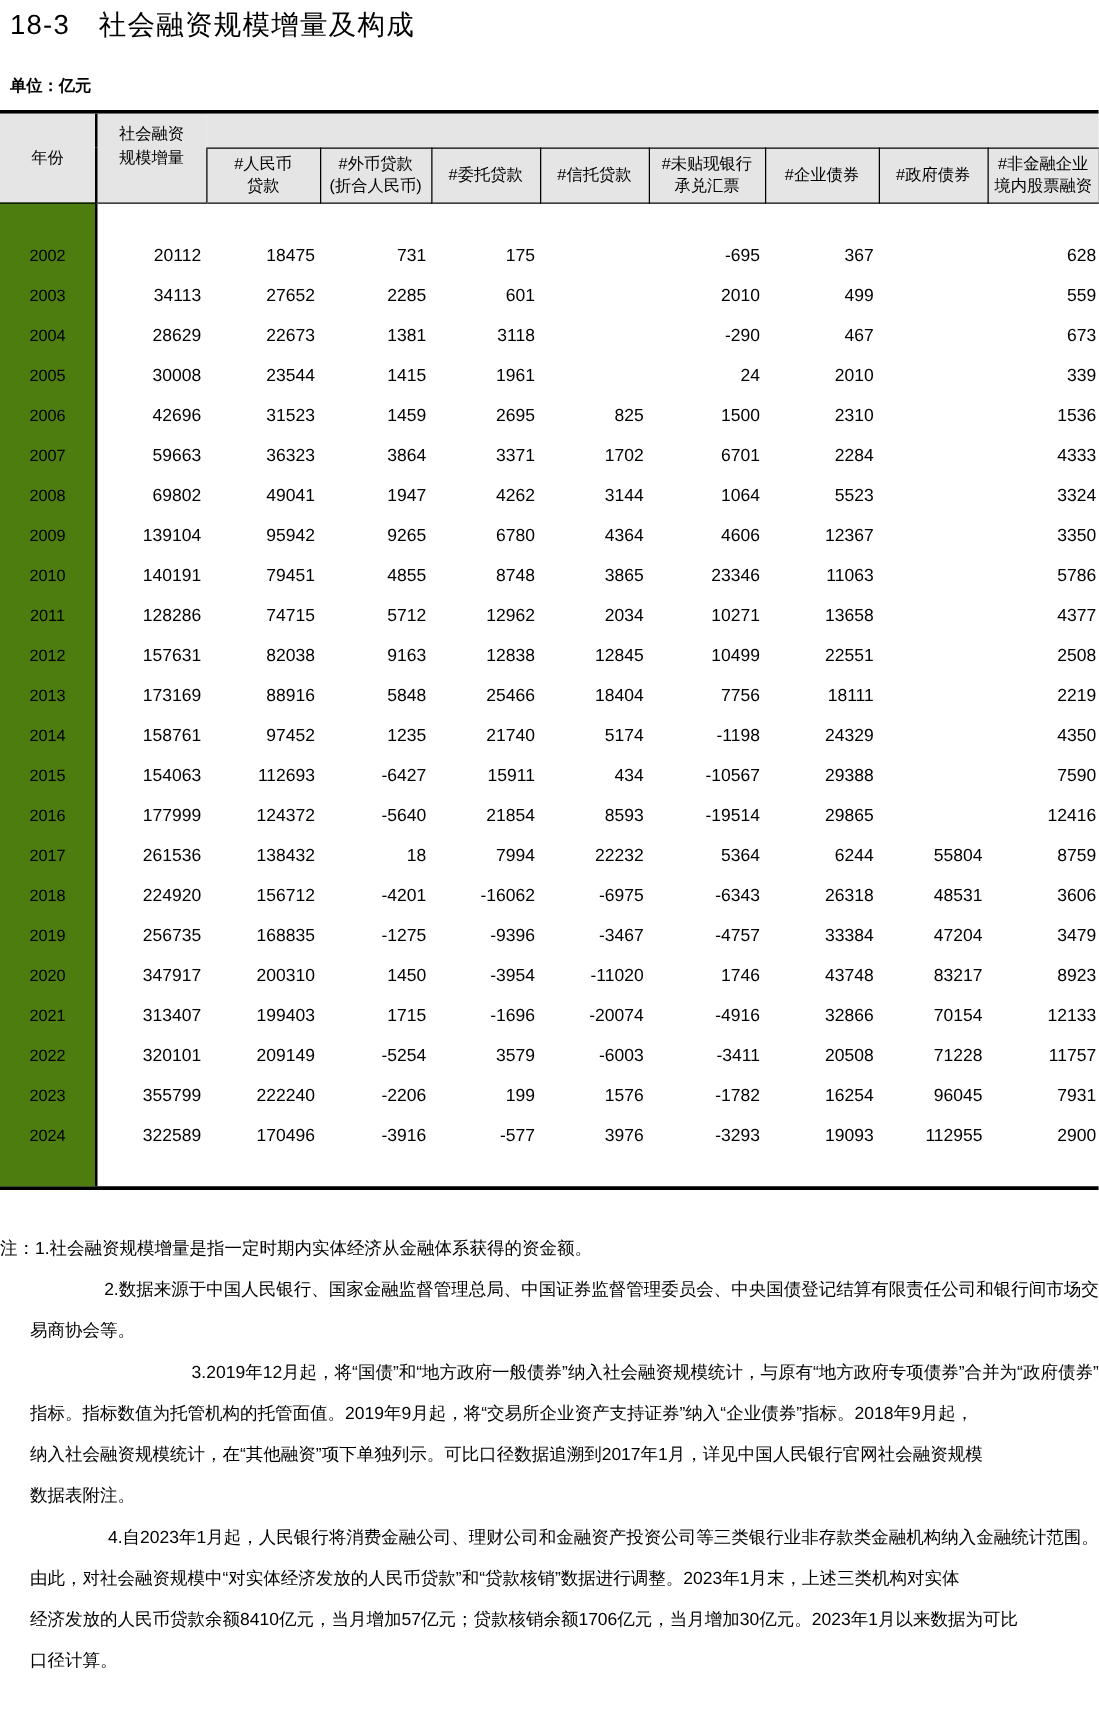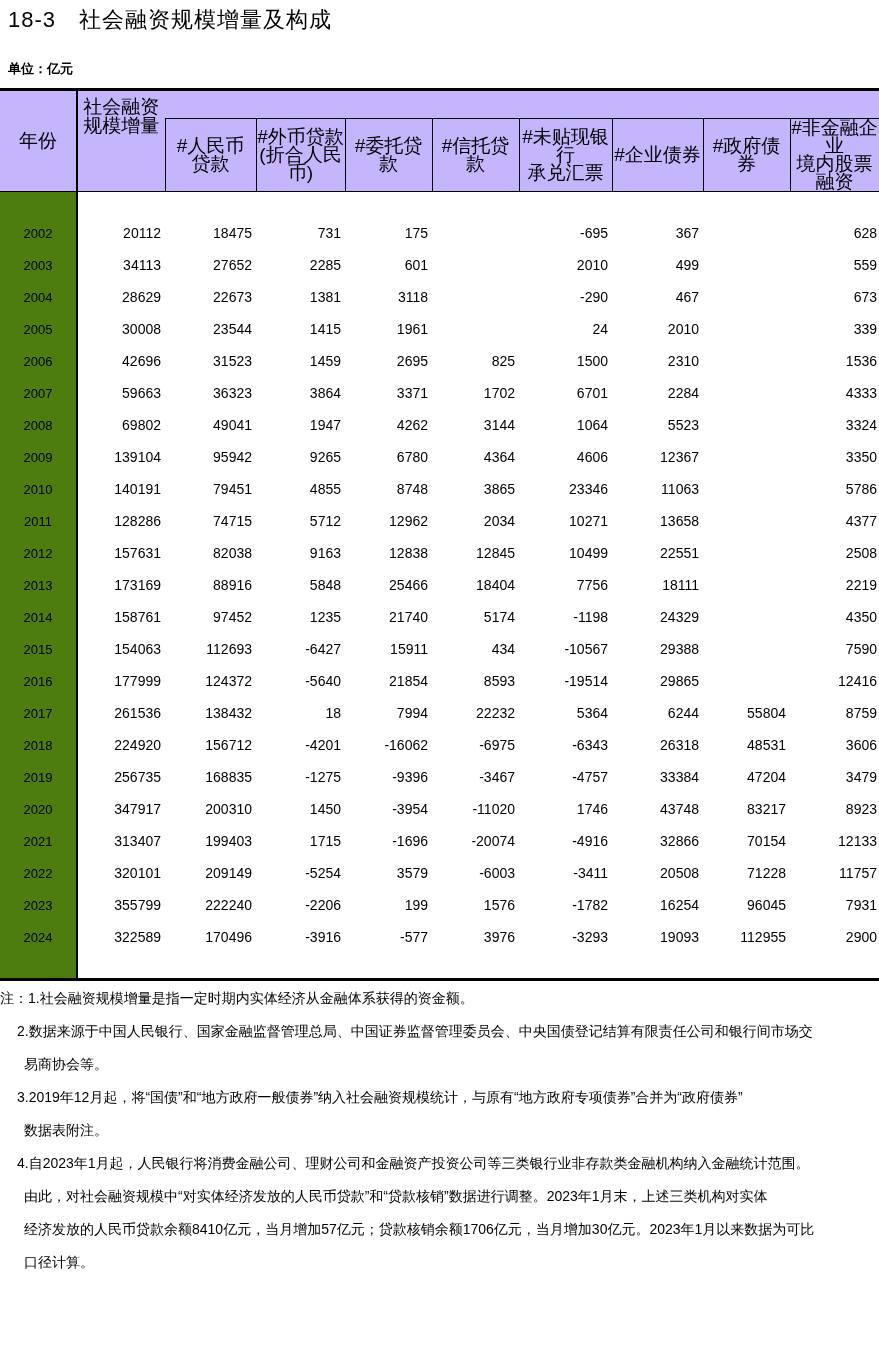--- a/index.html
+++ b/index.html
@@ -11,21 +11,21 @@
   .title { position:absolute; top:5px; left:8px; font-size:22px; font-weight:normal; letter-spacing:1px; }
   .unit  { position:absolute; top:60px; left:8px; font-size:13px;font-weight:bold; }
 
   .table-wrap {
     position:absolute; top:88px; left:0; width:879px;
     border-top:3px solid #000; border-bottom:3px solid #000;
   }
   table { border-collapse:collapse; table-layout:fixed; width:879px; }
   th { font-weight:normal; }
 
-  thead th { background:#c4b5fd; font-size:19px; }
+  thead th { background:#e5e5e5; font-size:13px; }
   th.year-h {
     border-right:2px solid #000; border-bottom:1px solid #000;
     text-align:center; vertical-align:middle;
   }
   th.total-h { border-bottom:1px solid #000; vertical-align:top; }
   .total-inner { padding-top:6px; text-align:center; line-height:19px; }
   .total-inner span { display:block; }
   tr.h1 th.span-h { height:27px; border-bottom:1px solid #000; }
   tr.h2 th.sub-h { height:44px; border:1px solid #000; padding:0; }
   .sub-inner {
@@ -40,21 +40,21 @@
   td.year-cell {
     background:#4d7c0f; border-right:2px solid #000;
     text-align:center; font-size:13px;
   }
   td.val-cell { text-align:right; padding-right:4px; }
   td.val-cell:last-child { padding-right:2px; }
 
   .notes { position:absolute; top:982px; left:0; width:879px; font-size:14px; }
   .note-line { line-height:33px; white-space:nowrap; }
   .ind0 { padding-left:0; }
-  .ind1 { padding-left:17px; }
+  .ind1 { padding-left:17px;text-align:right; }
   .ind2 { padding-left:24px; }
 </style>
 </head>
 <body>
 
 <div class="title">18-3　社会融资规模增量及构成</div>
 <div class="unit">单位：亿元</div>
 
 <div class="table-wrap">
   <table>
@@ -421,18 +421,20 @@
       </tr>
     </tfoot>
   </table>
 </div>
 
 <div class="notes" id="notes">
     <div class="note-line ind0">注：1.社会融资规模增量是指一定时期内实体经济从金融体系获得的资金额。</div>
     <div class="note-line ind1">2.数据来源于中国人民银行、国家金融监督管理总局、中国证券监督管理委员会、中央国债登记结算有限责任公司和银行间市场交</div>
     <div class="note-line ind2">易商协会等。</div>
     <div class="note-line ind1">3.2019年12月起，将“国债”和“地方政府一般债券”纳入社会融资规模统计，与原有“地方政府专项债券”合并为“政府债券”</div>
+    <div class="note-line ind2">指标。指标数值为托管机构的托管面值。2019年9月起，将“交易所企业资产支持证券”纳入“企业债券”指标。2018年9月起，</div>
+    <div class="note-line ind2">纳入社会融资规模统计，在“其他融资”项下单独列示。可比口径数据追溯到2017年1月，详见中国人民银行官网社会融资规模</div>
     <div class="note-line ind2">数据表附注。</div>
     <div class="note-line ind1">4.自2023年1月起，人民银行将消费金融公司、理财公司和金融资产投资公司等三类银行业非存款类金融机构纳入金融统计范围。</div>
     <div class="note-line ind2">由此，对社会融资规模中“对实体经济发放的人民币贷款”和“贷款核销”数据进行调整。2023年1月末，上述三类机构对实体</div>
     <div class="note-line ind2">经济发放的人民币贷款余额8410亿元，当月增加57亿元；贷款核销余额1706亿元，当月增加30亿元。2023年1月以来数据为可比</div>
     <div class="note-line ind2">口径计算。</div>
   </div>
 
 </body></html>

